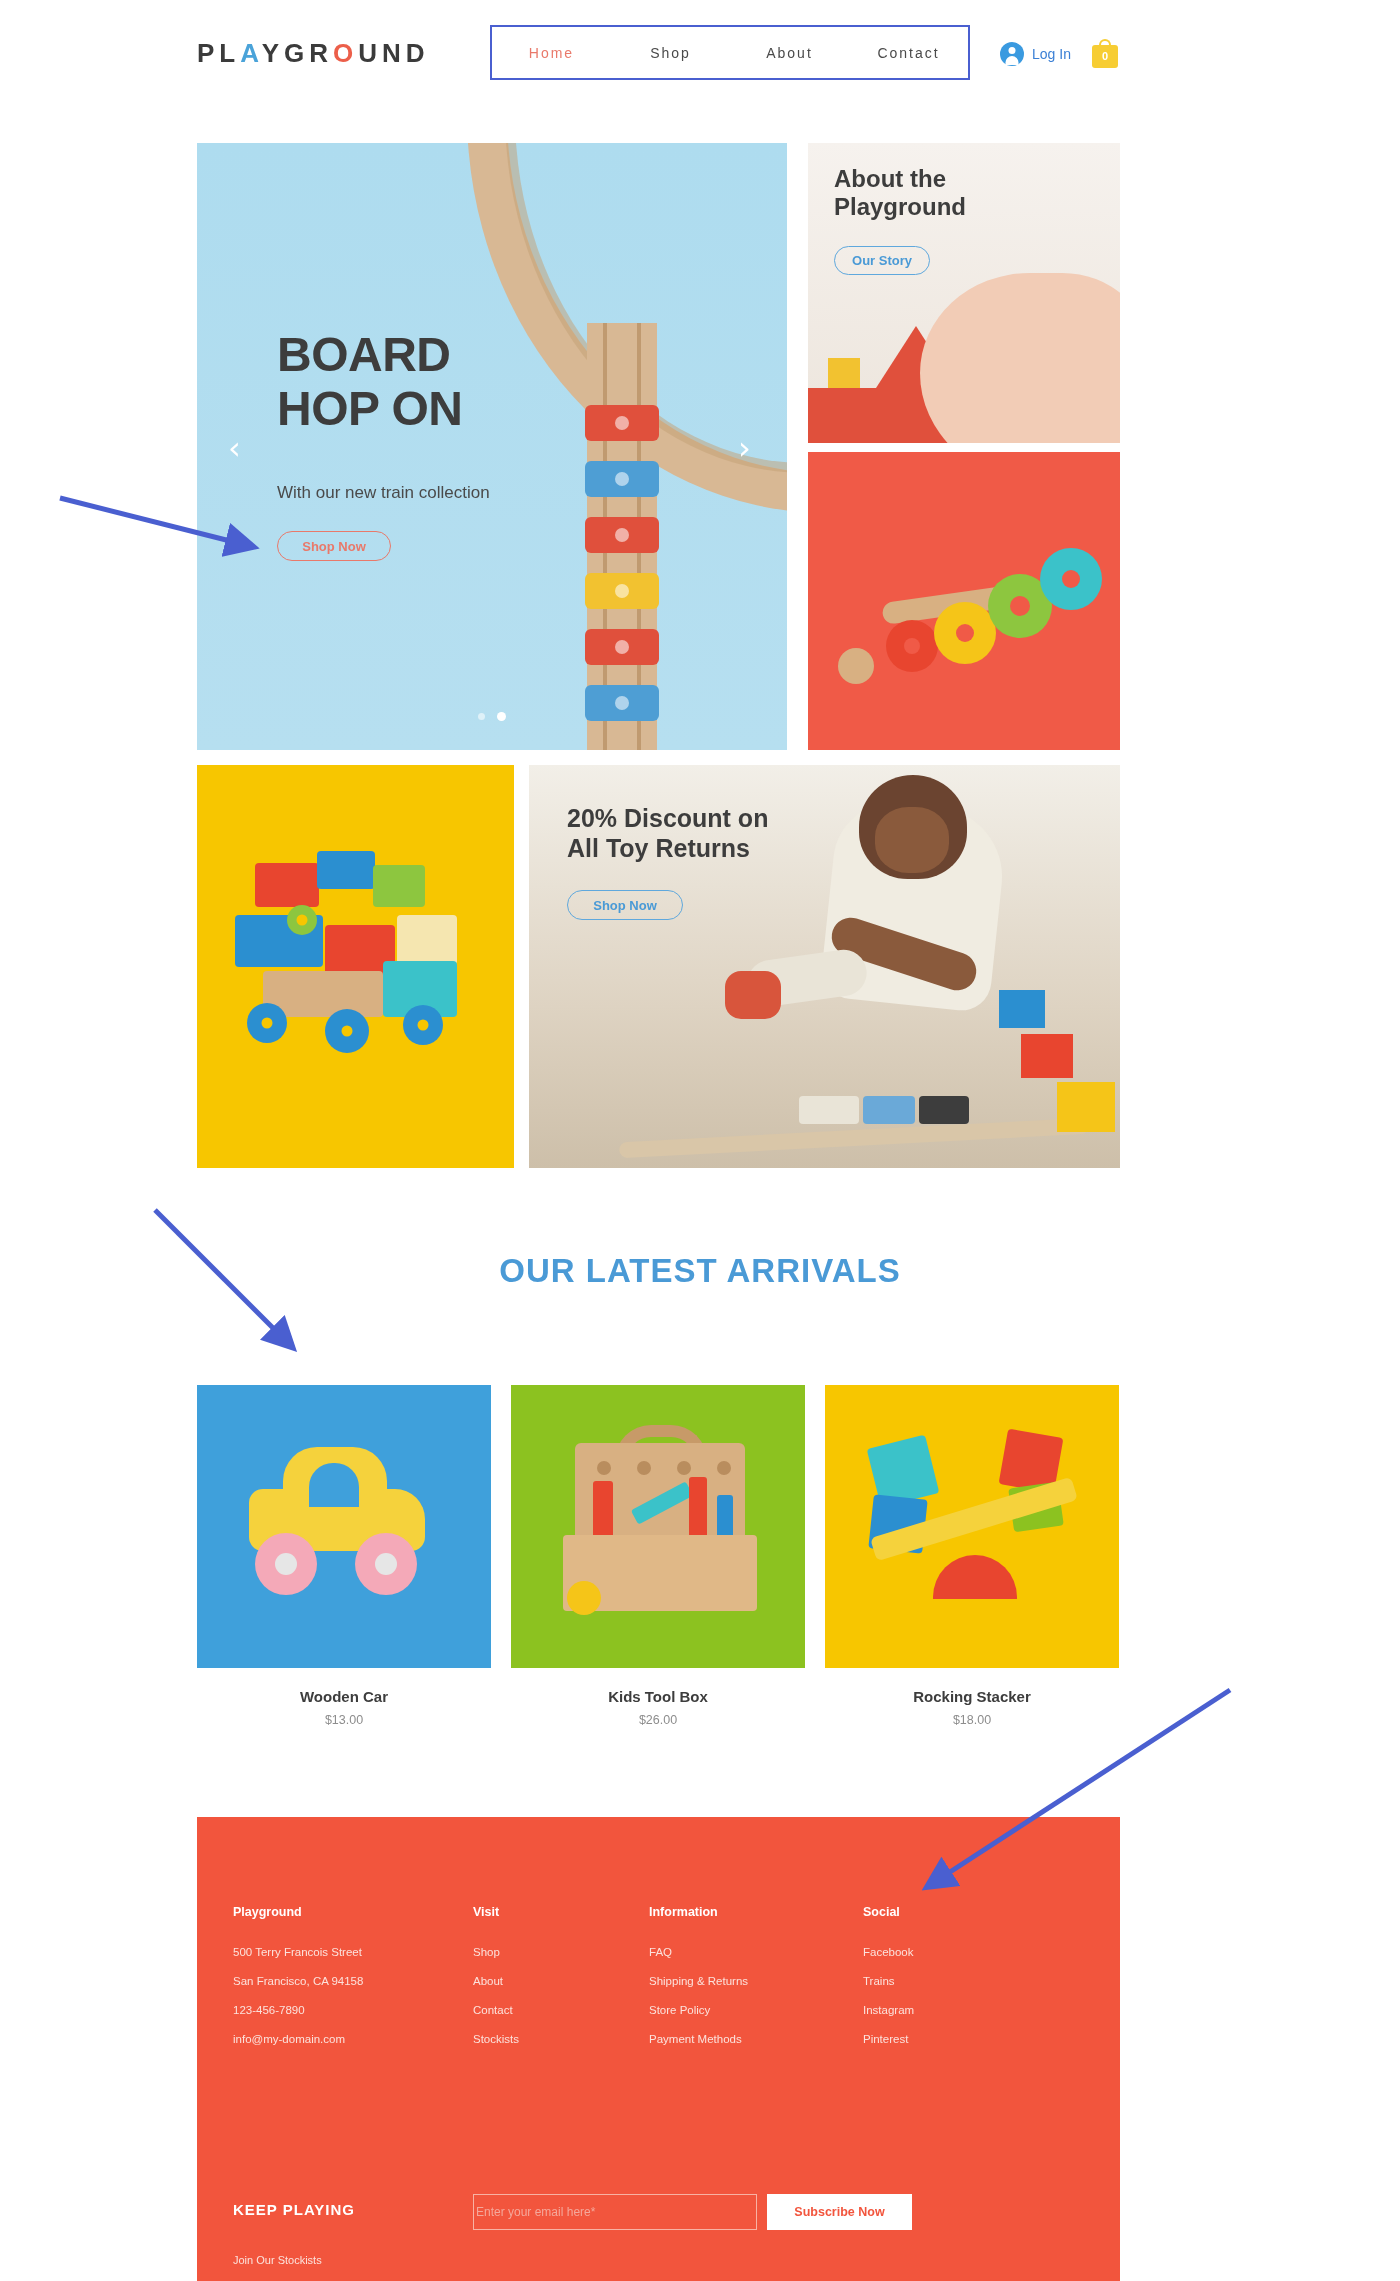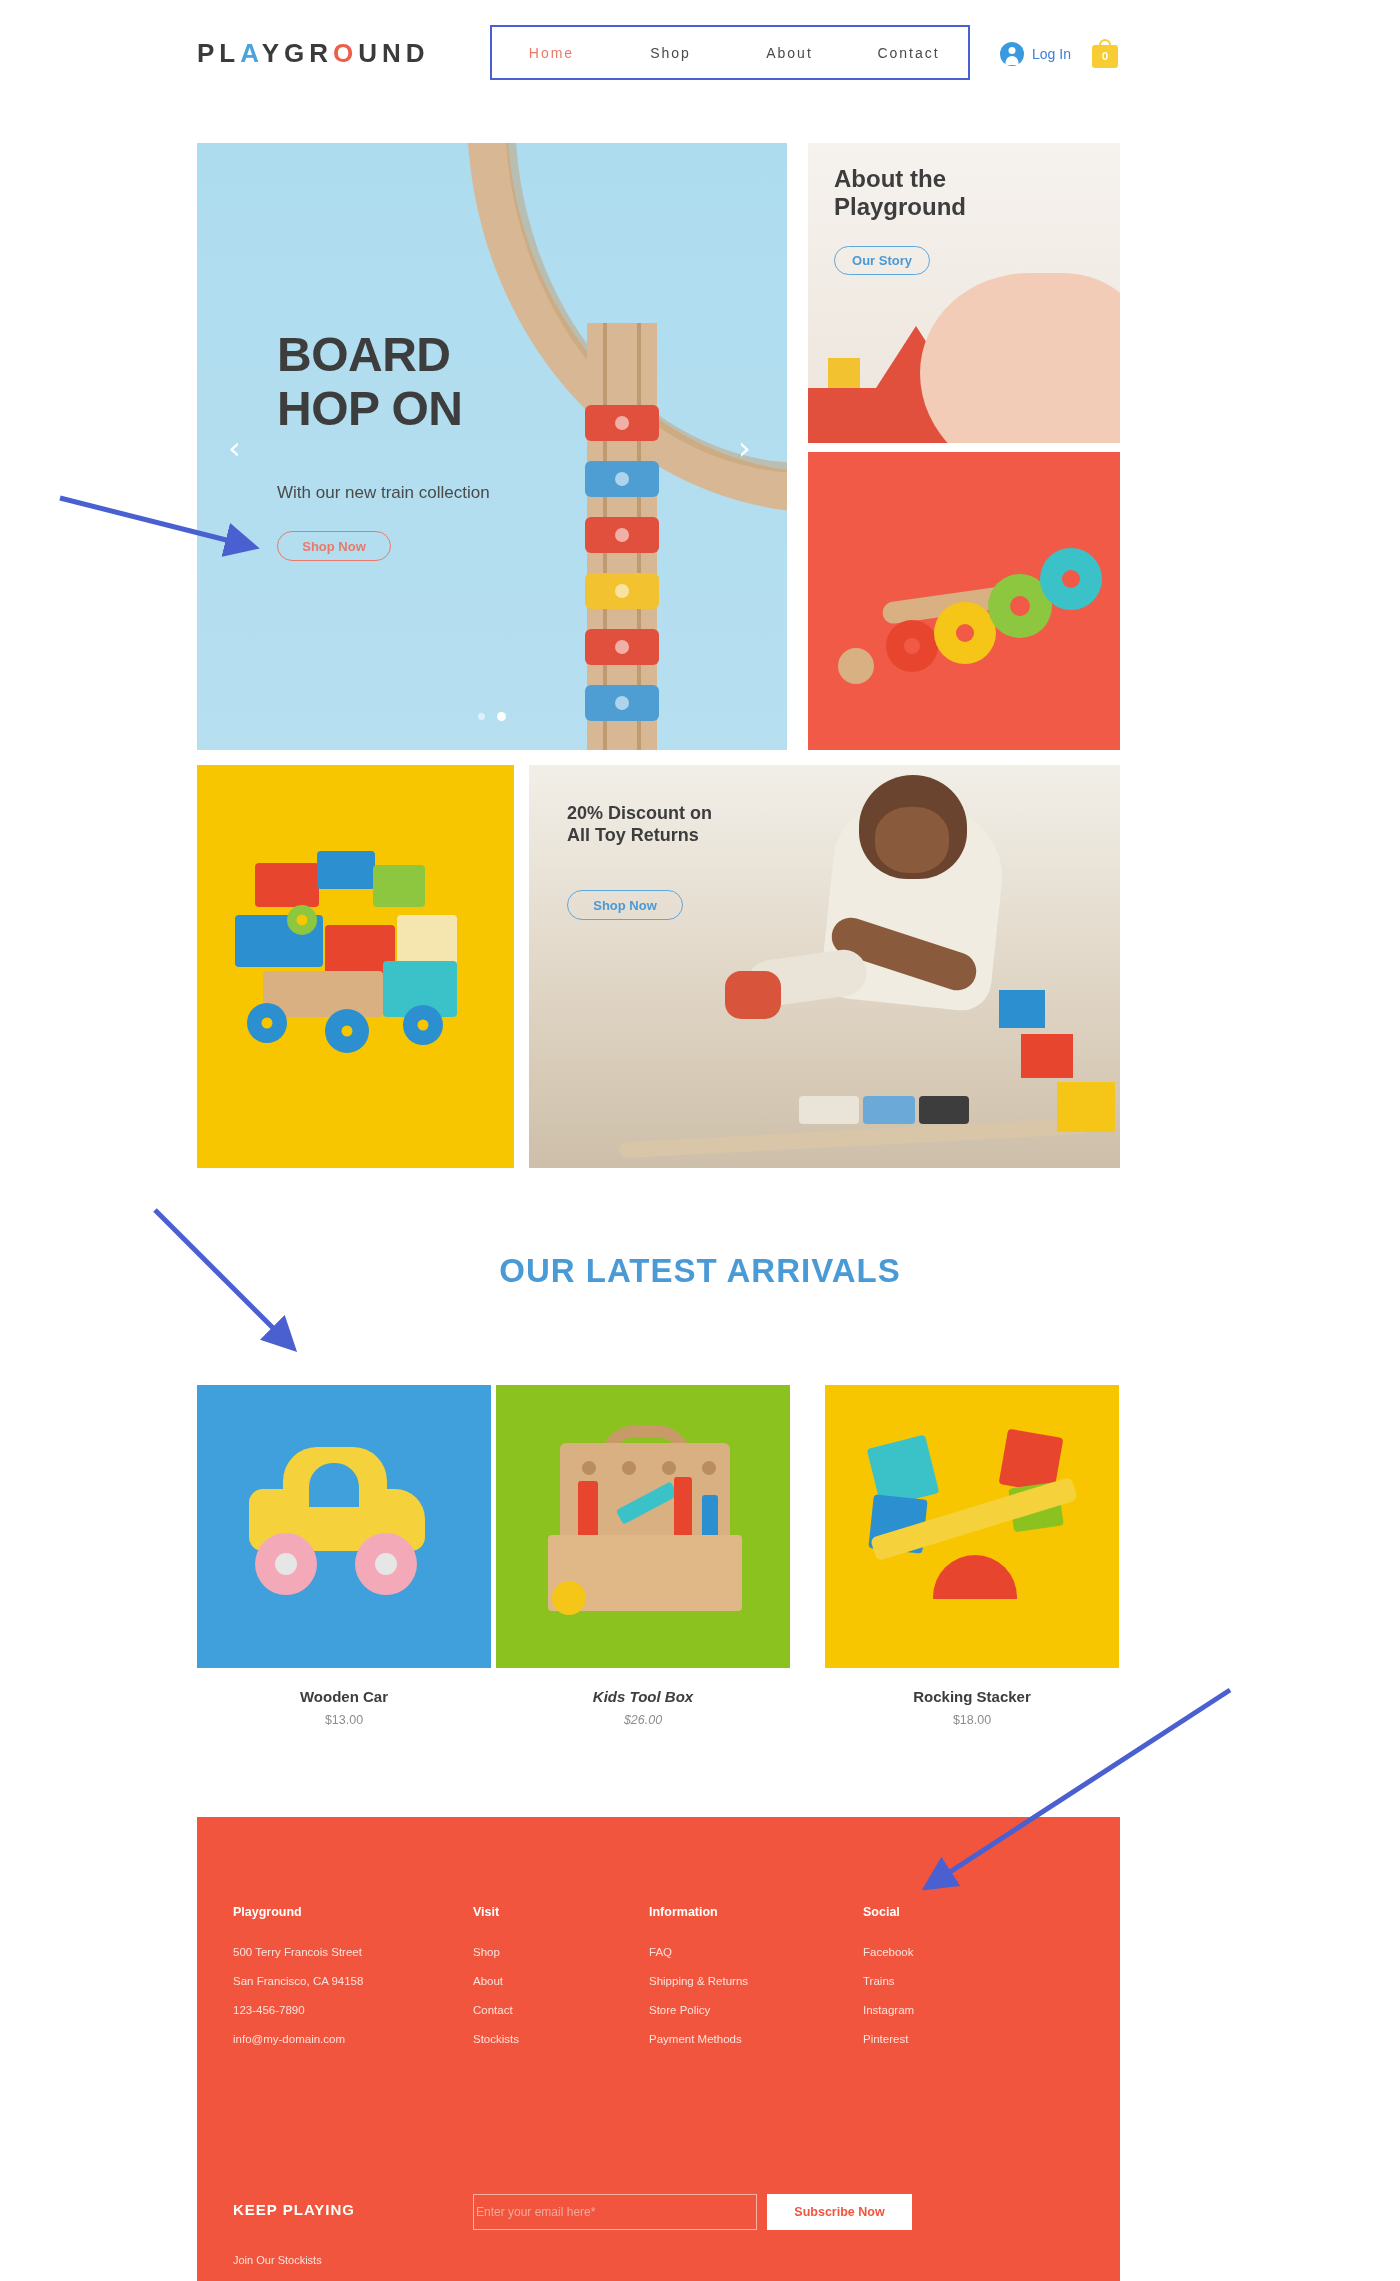--- a/index.html
+++ b/index.html
@@ -260,39 +260,39 @@
   .mini-car { position:absolute; border-radius:4px; }
   .mc1 { left:270px; bottom:44px; width:60px; height:28px; background:#e9e4d7; }
   .mc2 { left:334px; bottom:44px; width:52px; height:28px; background:#6aa9d8; }
   .mc3 { left:390px; bottom:44px; width:50px; height:28px; background:#3d3d3d; }
   .blk-r1 { position:absolute; left:492px; bottom:90px; width:52px; height:44px; background:#e8452f; }
   .blk-r2 { position:absolute; left:528px; bottom:36px; width:58px; height:50px; background:#f5c518; }
   .blk-r3 { position:absolute; left:470px; bottom:140px; width:46px; height:38px; background:#2b8fd0; }
 
   .disc-title {
     position:absolute; left:38px; top:38px; z-index:4;
-    font-size:18px; font-weight:bold; line-height:1.2; color:#3d3d3d;
+    font-size:25px; font-weight:bold; line-height:1.2; color:#3d3d3d;
   }
   .disc-btn {
     position:absolute; left:38px; top:125px; z-index:4;
     width:116px; height:30px; border:1.5px solid #5fa8dd; color:#4a9ad6;
   }
 
   
   .arrivals-title {
     position:absolute; left:0; top:1252px; width:1400px; text-align:center;
     font-size:33px; font-weight:bold; color:#4a9ad6; letter-spacing:1px;
   }
   .prod { position:absolute; top:1385px; width:294px; }
   .prod-img { width:294px; height:283px; position:relative; overflow:hidden; }
   .p1 .prod-img { background:#3fa0db; }
   .p2 .prod-img { background:#8cc220; }
   .p3 .prod-img { background:#f7c600; }
   .p1 { left:197px; }
-  .p2 { left:496px;font-style:italic; }
+  .p2 { left:511px; }
   .p3 { left:825px; }
   .prod-name {
     margin-top:20px; text-align:center; font-size:15px; font-weight:bold; color:#3d3d3d;
   }
   .prod-price {
     margin-top:8px; text-align:center; font-size:12.5px; color:#8d8d8d;
   }
   
   .car-body { position:absolute; left:52px; top:104px; width:176px; height:62px; background:#f5d23c; border-radius:14px 30px 14px 14px; }
   .car-top  { position:absolute; left:86px; top:62px; width:104px; height:60px; background:#f5d23c; border-radius:34px 34px 0 0; }

